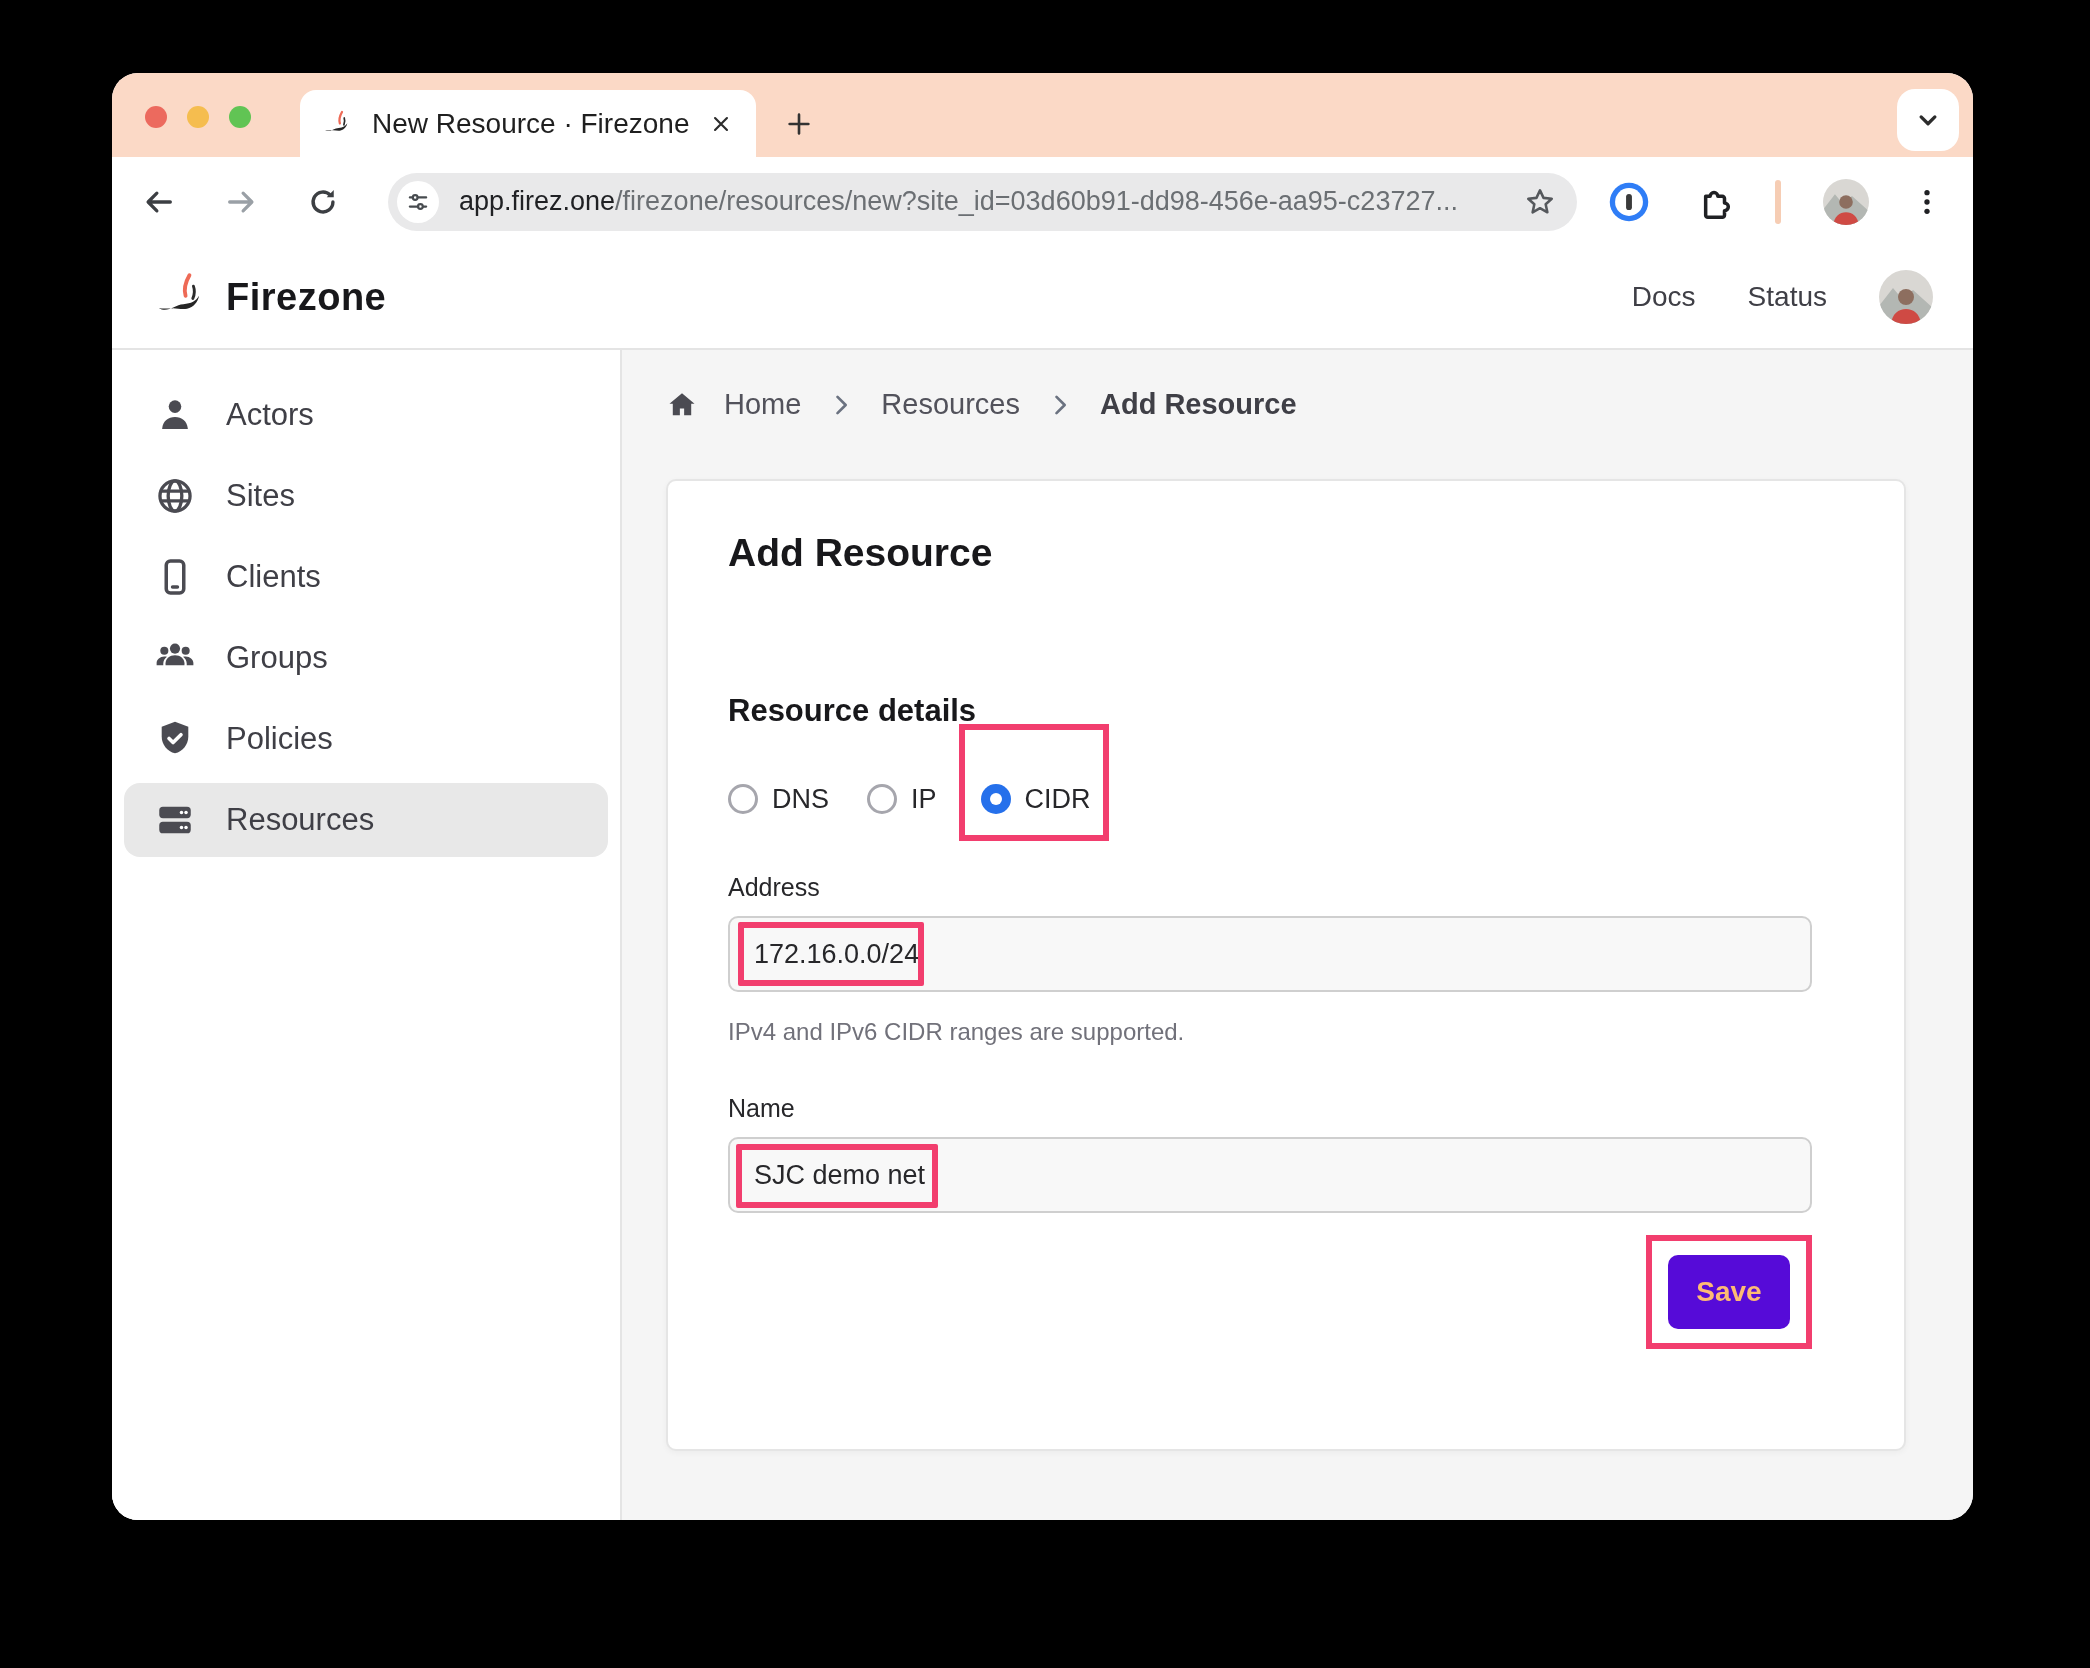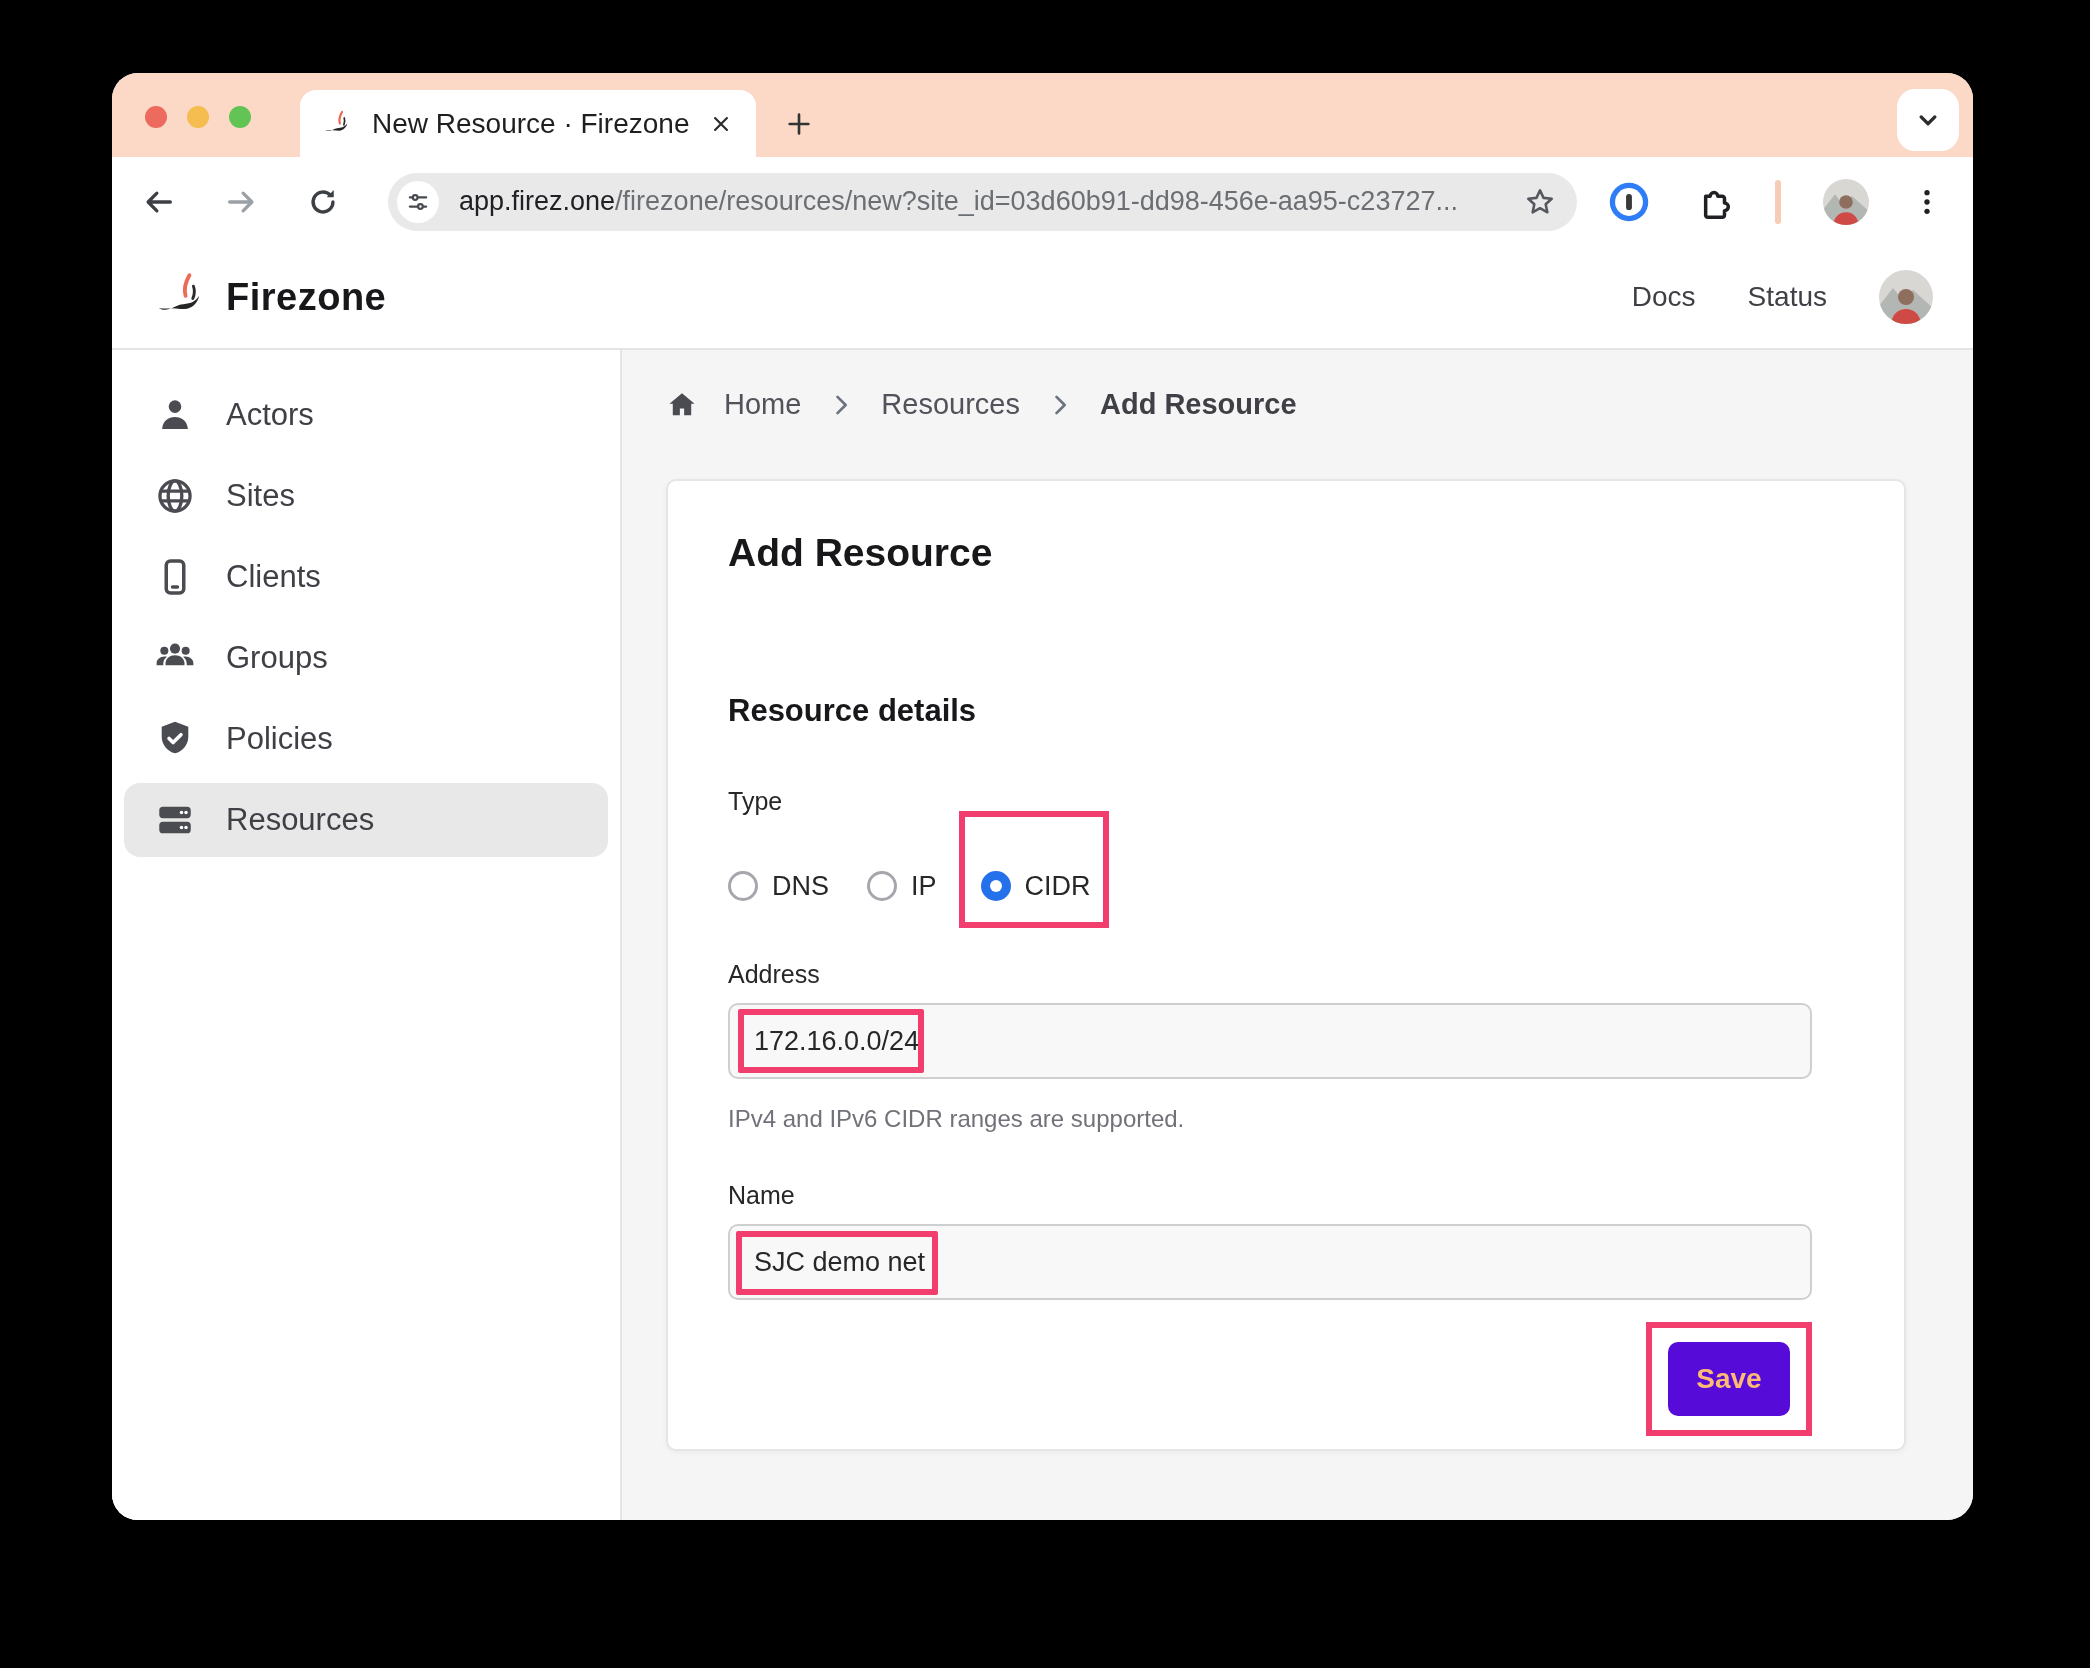--- a/index.html
+++ b/index.html
@@ -299,21 +299,20 @@
             <svg class="crumb-sep" viewBox="0 0 24 24">
               <path d="M9 5l7 7-7 7" stroke="currentColor" stroke-width="2.3" fill="none" stroke-linecap="round" stroke-linejoin="round"></path>
             </svg>
             <span class="crumb bold">Add Resource</span>
           </div>
 
           <div class="card">
             <h1>Add Resource</h1>
             <h2>Resource details</h2>
 
-            <div class="field-label lbl-type">Type</div>
             <div class="radio-row">
               <div class="radio-opt">
                 <span class="radio"></span>
                 <span class="radio-label">DNS</span>
               </div>
               <div class="radio-opt">
                 <span class="radio"></span>
                 <span class="radio-label">IP</span>
               </div>
               <div class="cidr-wrap annotate">

